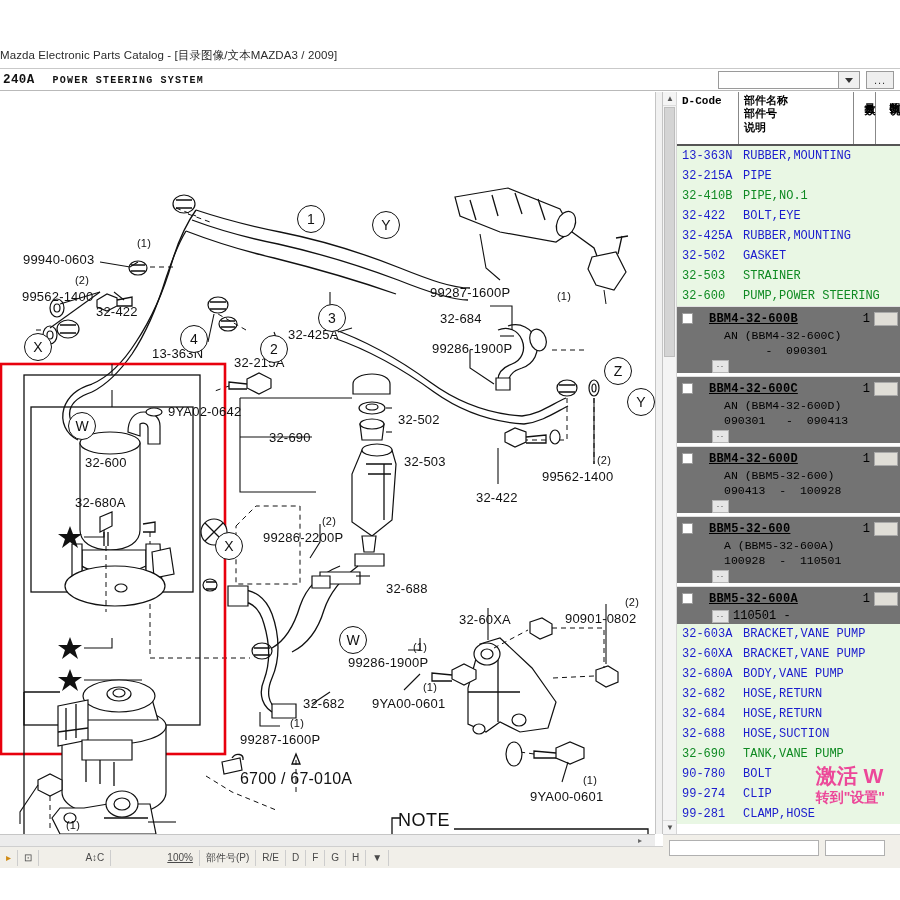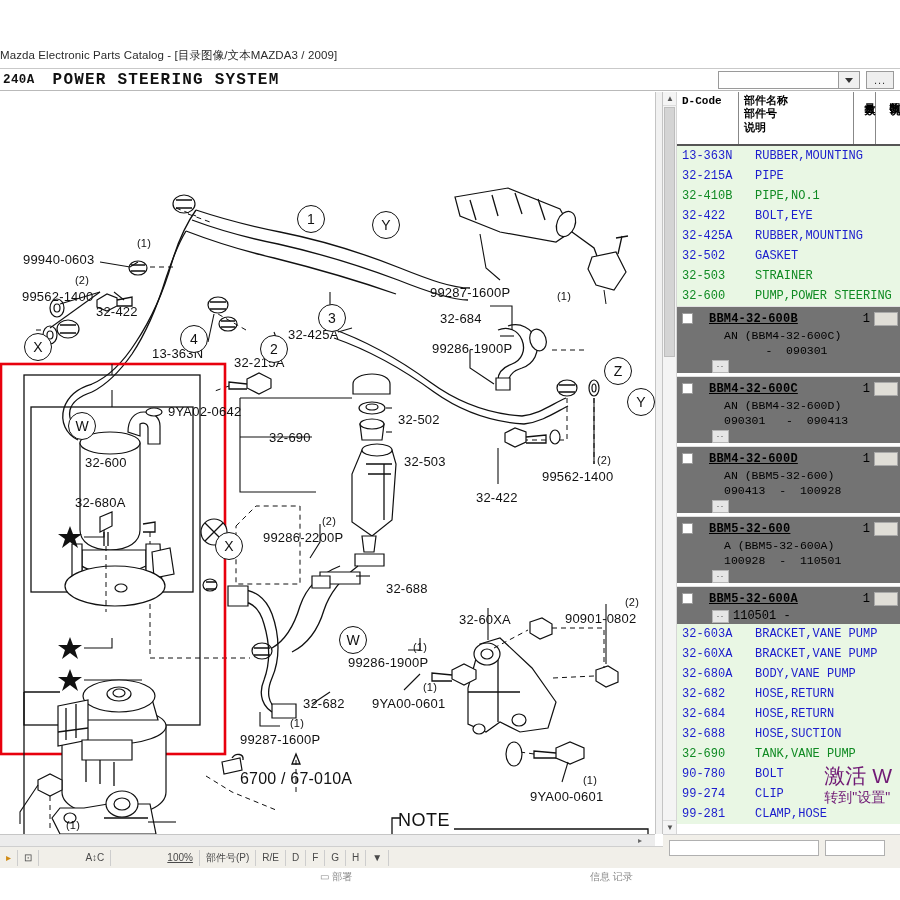--- a/index.html
+++ b/index.html
@@ -13,21 +13,21 @@
             box-sizing:border-box;}
   .titlebar .ttl{font-family:"Liberation Sans",sans-serif;font-size:11.5px;color:#2b2b2b;
                  letter-spacing:.1px;white-space:nowrap;}
   .titlebar-rule{position:absolute;left:0;top:68px;width:900px;height:1px;background:#c9c9c9;}
 
   
   .syshdr{position:absolute;left:0;top:70px;width:900px;height:20px;
           display:flex;align-items:center;}
   .syshdr .code{font-family:"Liberation Mono","DejaVu Sans Mono",monospace;font-size:12.5px;
                 font-weight:bold;color:#111;margin-left:3px;letter-spacing:.4px;}
-  .syshdr .name{font-family:"Liberation Mono","DejaVu Sans Mono",monospace;font-size:16px;
+  .syshdr .name{font-family:"Liberation Mono","DejaVu Sans Mono",monospace;font-size:10px;
                 font-weight:bold;color:#111;margin-left:18px;letter-spacing:1.2px;}
   .syshdr-rule{position:absolute;left:0;top:90px;width:900px;height:1px;background:#b9b9b9;}
 
   
   .combo{position:absolute;right:40px;top:71px;width:22px;height:18px;
          border:1px solid #9a9a9a;background:#f0f0f0;display:flex;align-items:center;
          justify-content:center;box-sizing:border-box;}
   .combo .arrow{width:0;height:0;border-left:4px solid transparent;border-right:4px solid transparent;
                 border-top:5px solid #333;}
   .combo-field{position:absolute;right:62px;top:71px;width:120px;height:18px;
@@ -68,21 +68,21 @@
   .th.c4{width:24px;writing-mode:vertical-rl;text-orientation:upright;padding:3px 0 0 3px;
          letter-spacing:-1px;overflow:hidden;border-right:none;}
 
   .tbody{position:relative;height:690px;overflow:hidden;}
 
   
   .grow{display:flex;align-items:flex-start;background:#e9f7e4;height:20px;
         font-family:"Liberation Mono","DejaVu Sans Mono",monospace;font-size:12px;
         line-height:20px;letter-spacing:0px;}
   .grow .dc{width:66px;padding-left:5px;box-sizing:border-box;white-space:nowrap;}
-  .grow .nm{flex:1;white-space:nowrap;margin-left:12px;}
+  .grow .nm{flex:1;white-space:nowrap;}
   .grow.blue .dc,.grow.blue .nm{color:#1b1ccd;}
   .grow.green .dc,.grow.green .nm{color:#0f8a22;}
 
   
   .dblock{position:relative;background:#737373;border-top:1px solid #e2e2e2;}
   .drow1{display:flex;align-items:center;height:19px;padding-top:2px;}
   .chk{width:11px;height:11px;border:1px solid #9d9d9d;background:#ffffff;margin-left:5px;
        box-sizing:border-box;flex:none;}
   .pnum{margin-left:16px;font-family:"Liberation Mono","DejaVu Sans Mono",monospace;font-size:12px;
         font-weight:bold;color:#000;text-decoration:underline;letter-spacing:.2px;white-space:nowrap;}
@@ -94,22 +94,22 @@
         margin-left:47px;line-height:15px;white-space:pre;}
   .dsub.ind{margin-left:47px;}
   .dicon{width:17px;height:13px;border:1px solid #b5b5b5;background:#e6e6e6;margin:2px 0 3px 35px;
          box-sizing:border-box;display:flex;align-items:center;justify-content:center;
          font-size:9px;color:#444;line-height:1;letter-spacing:1px;}
   .dicon.inline{display:inline-flex;margin:0 4px 0 35px;vertical-align:-2px;}
   .lastline{display:flex;align-items:center;height:16px;}
   .lastline .txt{font-family:"Liberation Mono","DejaVu Sans Mono",monospace;font-size:12px;color:#000;}
 
   
-  .wm{position:absolute;right:8px;bottom:28px;text-align:left;color:#701a75;pointer-events:none;
-      font-family:"Liberation Sans",sans-serif;z-index:5;}
+  .wm{position:absolute;right:15px;bottom:28px;text-align:left;color:#ec4899;pointer-events:none;
+      font-family:"Liberation Sans",sans-serif;z-index:5;font-weight:bold;}
   .wm .l1{font-size:21px;line-height:24px;white-space:nowrap;}
   .wm .l2{font-size:14px;line-height:18px;white-space:nowrap;}
 
   
   .hsplit{position:absolute;left:0;top:834px;width:655px;height:12px;background:#ececec;
           border-top:1px solid #c6c6c6;box-sizing:border-box;display:flex;align-items:center;}
   .hsplit .ar{font-size:8px;color:#666;margin-left:638px;}
 
   .botbar{position:absolute;left:0;top:846px;width:900px;height:22px;background:#f1efe9;
           border-top:1px solid #cfcfcf;display:flex;align-items:center;box-sizing:border-box;
@@ -675,18 +675,14 @@
       <div class="seg">G</div>
       <div class="seg">H</div>
       <div class="seg">▼</div>
     </div>
 
   <div class="botright">
     <div class="fld" style="width:150px;margin-left:6px;"></div>
     <div class="fld" style="width:60px;margin-left:6px;"></div>
   </div>
 
-  <div class="statusbar">
-    <div class="cell" style="left:320px;">▭ 部署</div>
-    <div class="cell" style="left:590px;">信息 记录</div>
-  </div>
 
 </div>
 
 </body></html>

